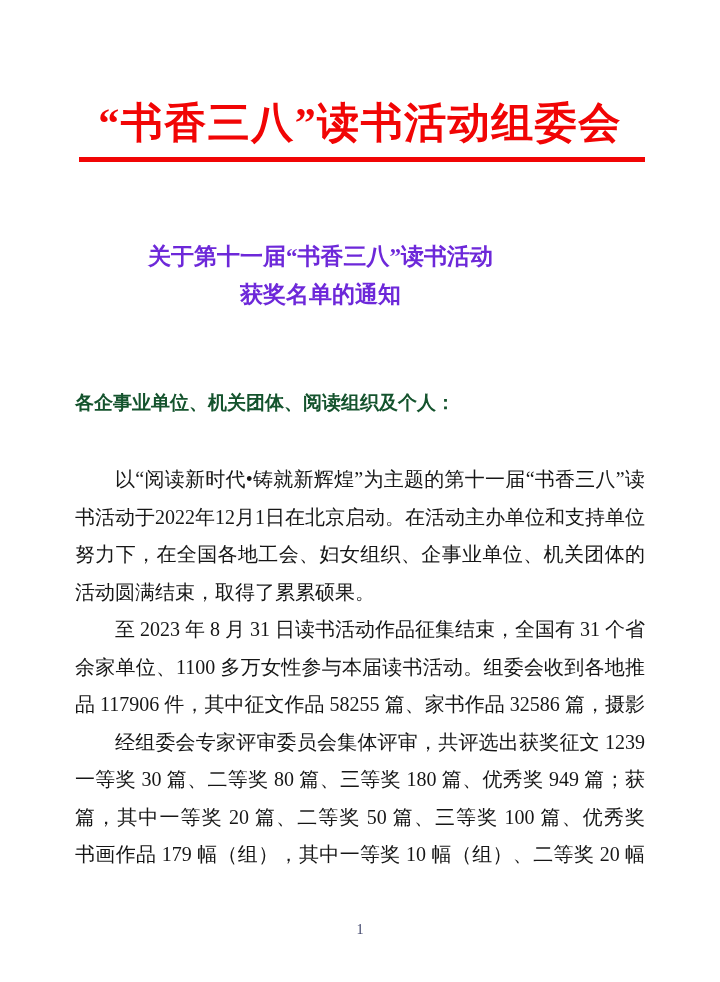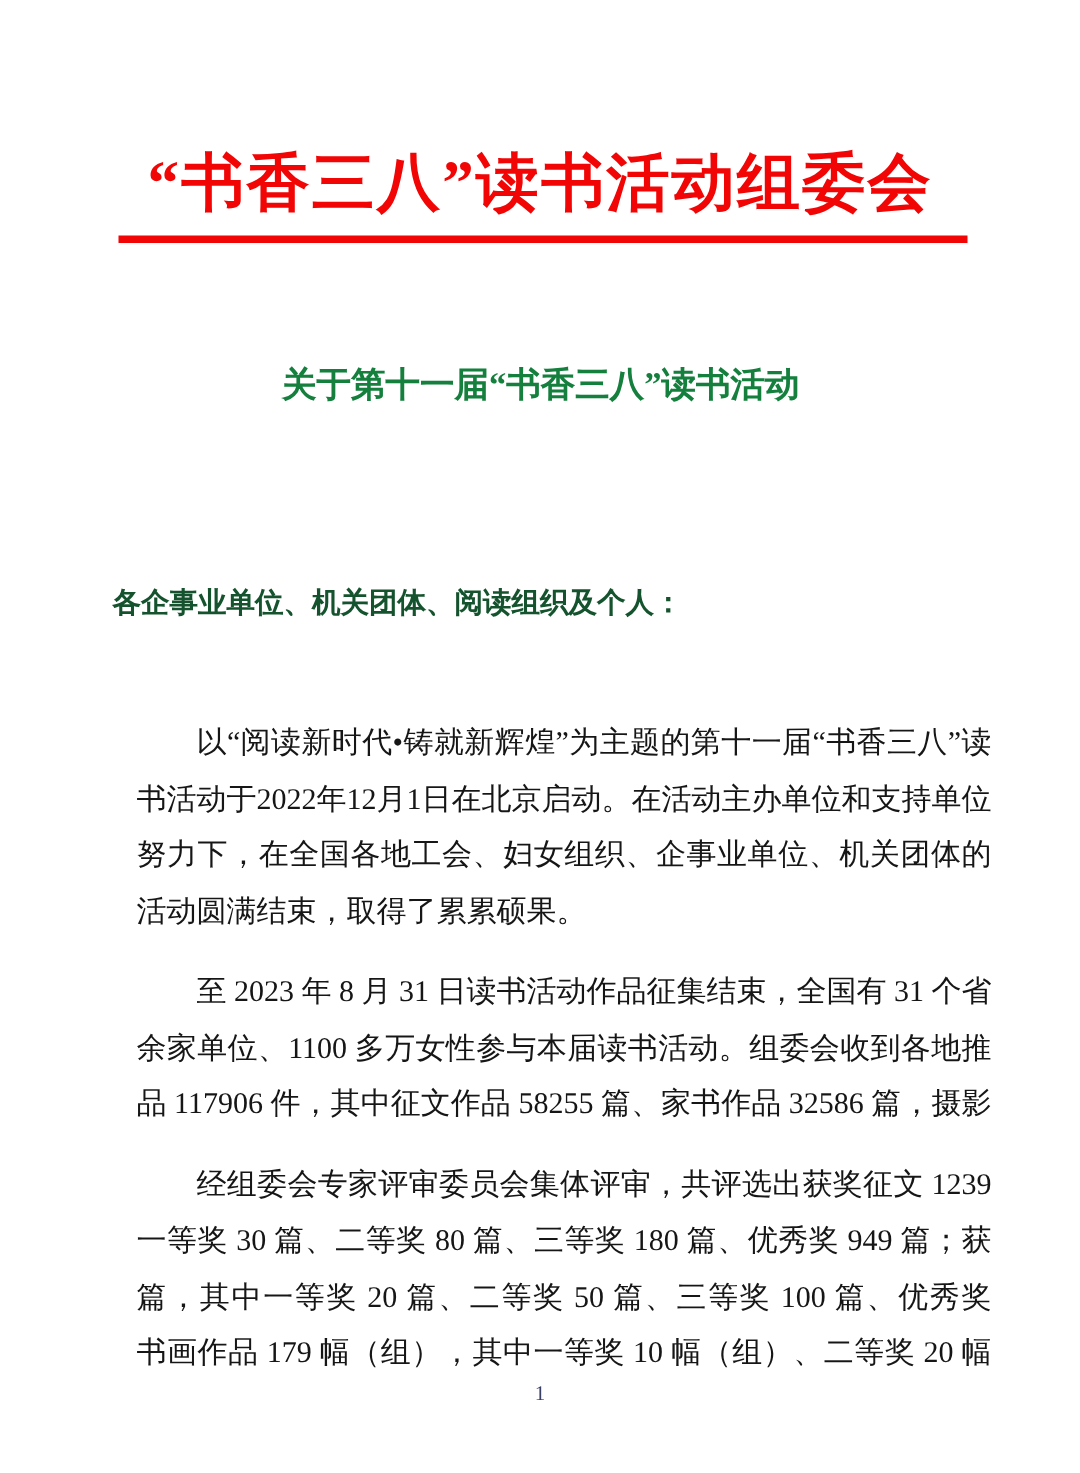--- a/index.html
+++ b/index.html
@@ -38,24 +38,23 @@
     background: #f10505;
   }
   .doc-title {
     position: absolute;
     top: 238px;
     left: 0;
     width: 641px;
     text-align: center;
     font-family: "Liberation Serif", "DejaVu Serif", serif;
     font-weight: bold;
-    color: #15803d;
+    color: #6d28d9;
     font-size: 23px;
     line-height: 38px;
-    margin-left: 40px;
   }
   .salutation {
     position: absolute;
     top: 390px;
     left: 75px;
     width: 570px;
     font-family: "Liberation Sans", "DejaVu Sans", sans-serif;
     font-weight: bold;
     color: #14532d;
     font-size: 19px;
@@ -63,21 +62,21 @@
   }
   .doc-body {
     position: absolute;
     top: 461px;
     left: 75px;
     width: 570px;
     font-family: "Liberation Serif", "DejaVu Serif", serif;
     font-size: 20px;
     color: #161616;
   }
-  .para { margin: 16px; }
+  .para { margin: 0; }
   .line {
     width: 570px;
     line-height: 37.5px;
     height: 37.5px;
     white-space: nowrap;
     text-align: left;
     overflow: hidden;
   }
   .line.just {
     white-space: normal;
@@ -102,20 +101,21 @@
 <body>
 
 <div class="page">
 
   <div class="letterhead">“书香三八”读书活动组委会</div>
 
   <div class="letterhead-rule"></div>
 
   <div class="doc-title">
     <div>关于第十一届“书香三八”读书活动</div>
+    <div>获奖名单的通知</div>
   </div>
 
   <div class="salutation">各企事业单位、机关团体、阅读组织及个人：</div>
 
   <div class="doc-body">
       <div class="para">
         <div class="line just ind">以“阅读新时代•铸就新辉煌”为主题的第十一届“书香三八”读</div>
         <div class="line just">书活动于2022年12月1日在北京启动。在活动主办单位和支持单位的共同</div>
         <div class="line just">努力下，在全国各地工会、妇女组织、企事业单位、机关团体的大力支持下，</div>
         <div class="line">活动圆满结束，取得了累累硕果。</div>

